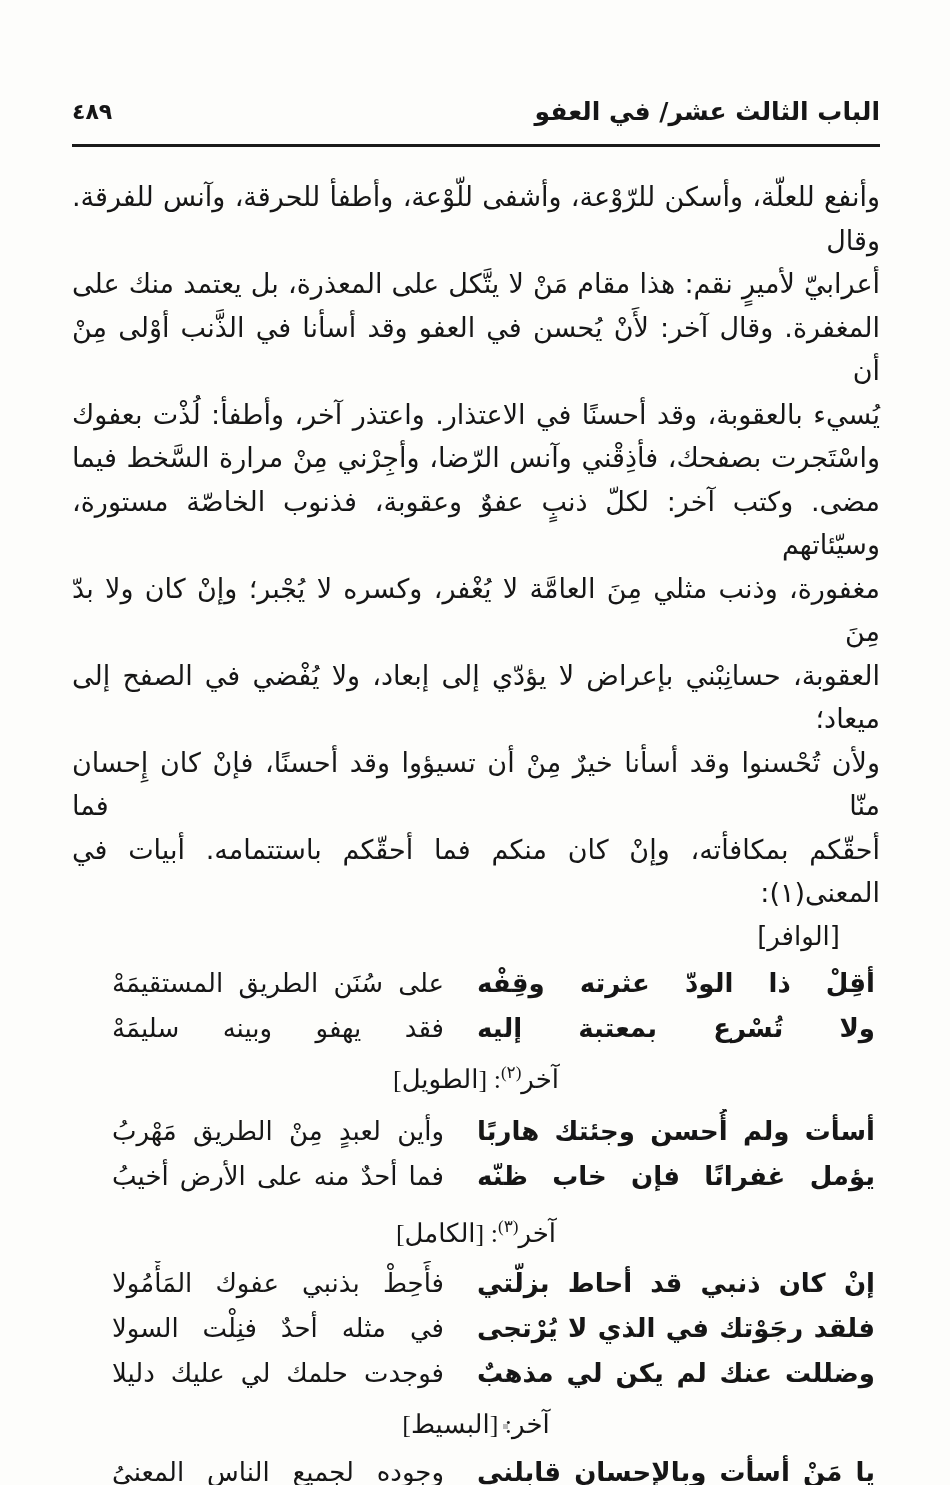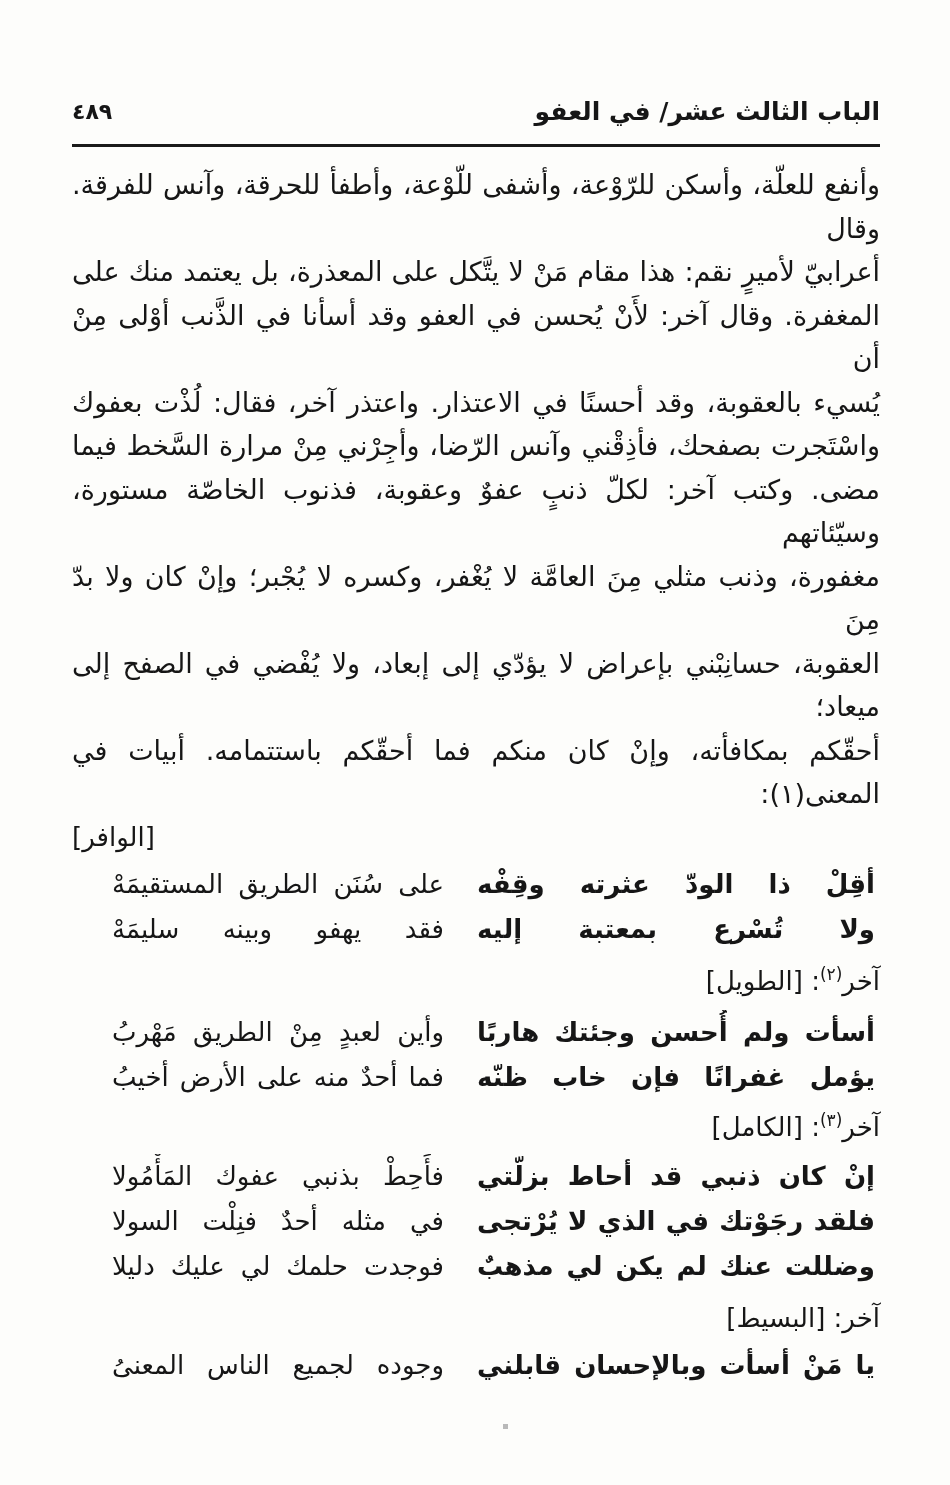--- a/index.html
+++ b/index.html
@@ -23,33 +23,33 @@
     line-height:34px;
   }
   .chapter-title { letter-spacing:0; }
   .page-number { font-size:22px; }
   .rule {
     height:0;
     border:none;
     border-top:3px solid #1a1a1a;
     margin:15px 0 0 0;
   }
-  .body-block { margin-top:16px; }
+  .body-block { margin-top:28px; }
   .body-line {
     font-size:27px;
     line-height:43.5px;
     text-align:justify;
     text-align-last:justify;
     white-space:normal;
   }
   .meter-standalone {
     font-size:26px;
     line-height:34px;
-    margin:4px 8px 0 0;
-    text-align:left;
+    margin:4px 40px 0 0;
+    text-align:right;
   }
   .poem { margin-top:8px; }
   .poem.p2 { margin-top:10px; }
   .poem.p4 { margin-top:6px; }
   .verse-row {
     display:flex;
     justify-content:space-between;
     align-items:center;
     padding:0 5px 0 40px;
     height:45px;
@@ -60,23 +60,24 @@
     text-align:justify;
     text-align-last:justify;
     overflow:hidden;
   }
   .hemi.right { width:398px;font-weight:bold; }
   .hemi.left  { width:332px; }
   .poem-heading {
     font-size:26px;
     line-height:38px;
     margin-top:10px;
-    text-align:right;
+    text-align:center;
+    font-family:Liberation Serif, serif;
   }
-  .poem-heading.h3 { margin-top:8px; }
+  .poem-heading.h3 { margin-top:16px; }
   .poem-heading.h4 { }
   .poem-heading sup { font-size:17px; line-height:0; }
   .artifact-dot {
     position:absolute;
     left:503px; top:1424px;
     width:5px; height:5px;
     background:#b9b9b9;
   }
 </style>
 </head>
@@ -88,25 +89,26 @@
     <div class="chapter-title">الباب الثالث عشر/ في العفو</div>
     <div class="page-number">٤٨٩</div>
   </div>
 
   <div class="rule"></div>
 
   <div class="body-block">
     <div class="body-line">وأنفع للعلّة، وأسكن للرّوْعة، وأشفى للّوْعة، وأطفأ للحرقة، وآنس للفرقة. وقال</div>
     <div class="body-line">أعرابيّ لأميرٍ نقم: هذا مقام مَنْ لا يتَّكل على المعذرة، بل يعتمد منك على</div>
     <div class="body-line">المغفرة. وقال آخر: لأَنْ يُحسن في العفو وقد أسأنا في الذَّنب أوْلى مِنْ أن</div>
-    <div class="body-line">يُسيء بالعقوبة، وقد أحسنًا في الاعتذار. واعتذر آخر، فقال: لُذْت بعفوك</div>
+    <div class="body-line">يُسيء بالعقوبة، وقد أحسنًا في الاعتذار. واعتذر آخر، وأطفأ: لُذْت بعفوك</div>
     <div class="body-line">واسْتَجرت بصفحك، فأذِقْني وآنس الرّضا، وأجِرْني مِنْ مرارة السَّخط فيما</div>
     <div class="body-line">مضى. وكتب آخر: لكلّ ذنبٍ عفوٌ وعقوبة، فذنوب الخاصّة مستورة، وسيّئاتهم</div>
     <div class="body-line">مغفورة، وذنب مثلي مِنَ العامَّة لا يُغْفر، وكسره لا يُجْبر؛ وإنْ كان ولا بدّ مِنَ</div>
     <div class="body-line">العقوبة، حسانِبْني بإعراض لا يؤدّي إلى إبعاد، ولا يُفْضي في الصفح إلى ميعاد؛</div>
+    <div class="body-line">ولأن تُحْسنوا وقد أسأنا خيرٌ مِنْ أن تسيؤوا وقد أحسنًا، فإنْ كان إِحسان منّا فما</div>
     <div class="body-line">أحقّكم بمكافأته، وإنْ كان منكم فما أحقّكم باستتمامه. أبيات في المعنى(١):</div>
   </div>
 
   <div class="meter-standalone">[الوافر]</div>
 
   <div class="poem p1">
     <div class="verse-row">
       <div class="hemi right">أقِلْ ذا الودّ عثرته وقِفْه</div>
       <div class="hemi left">على سُنَن الطريق المستقيمَهْ</div>
     </div>

